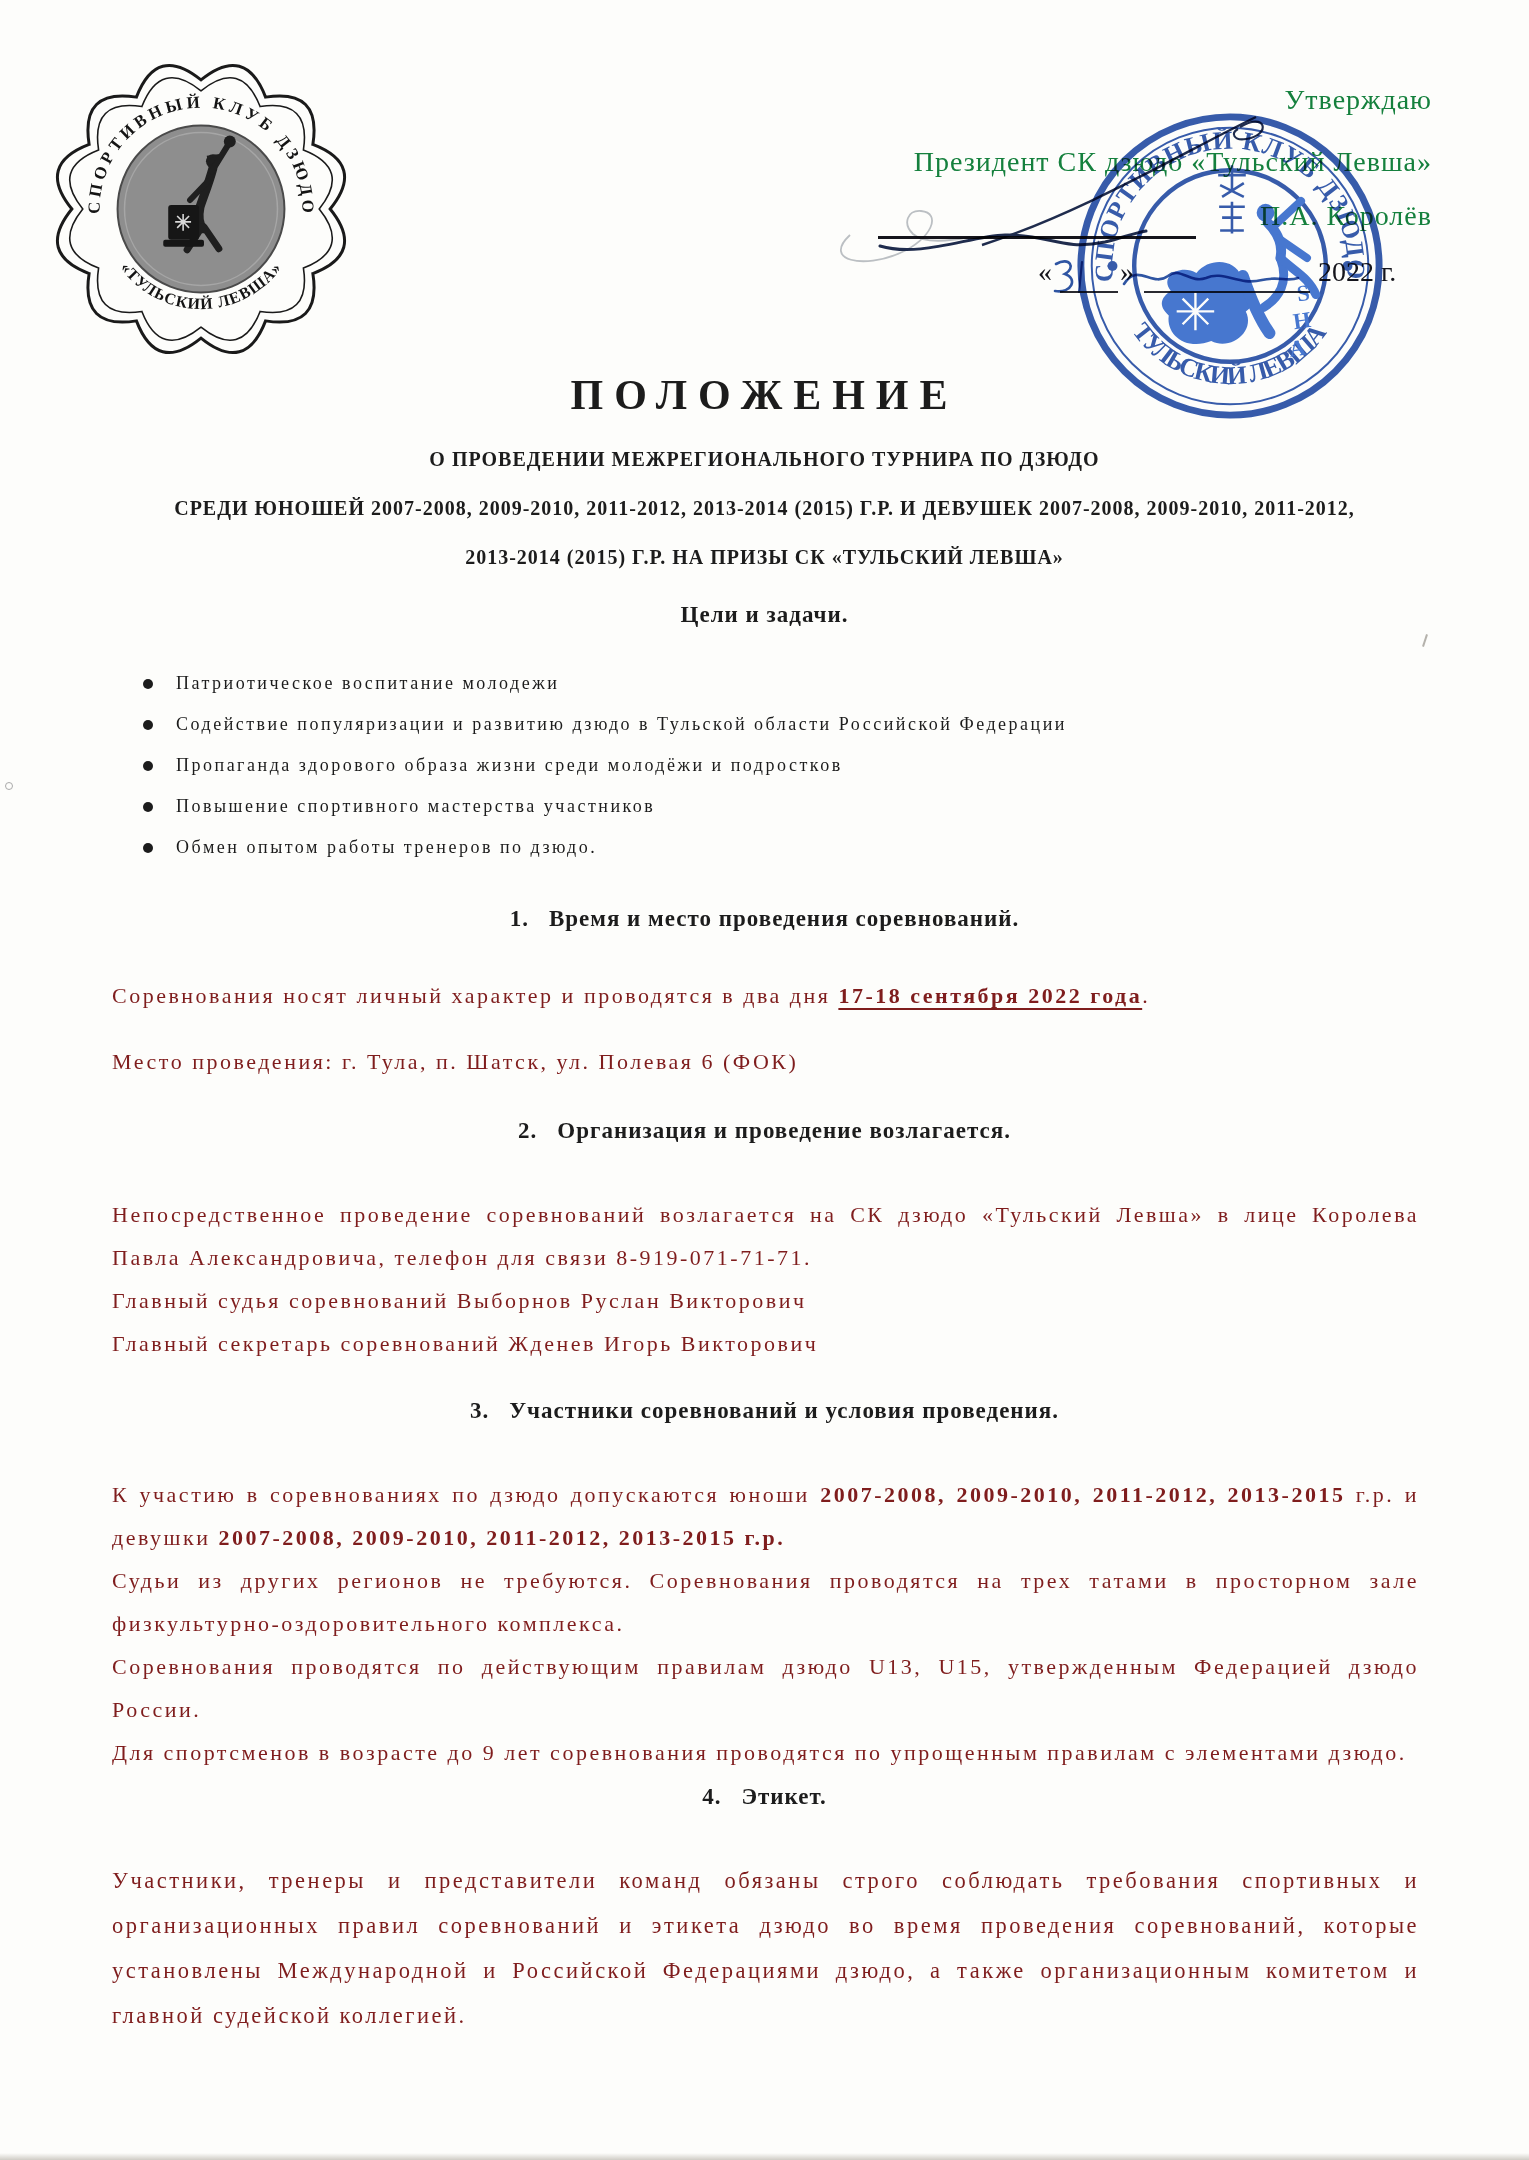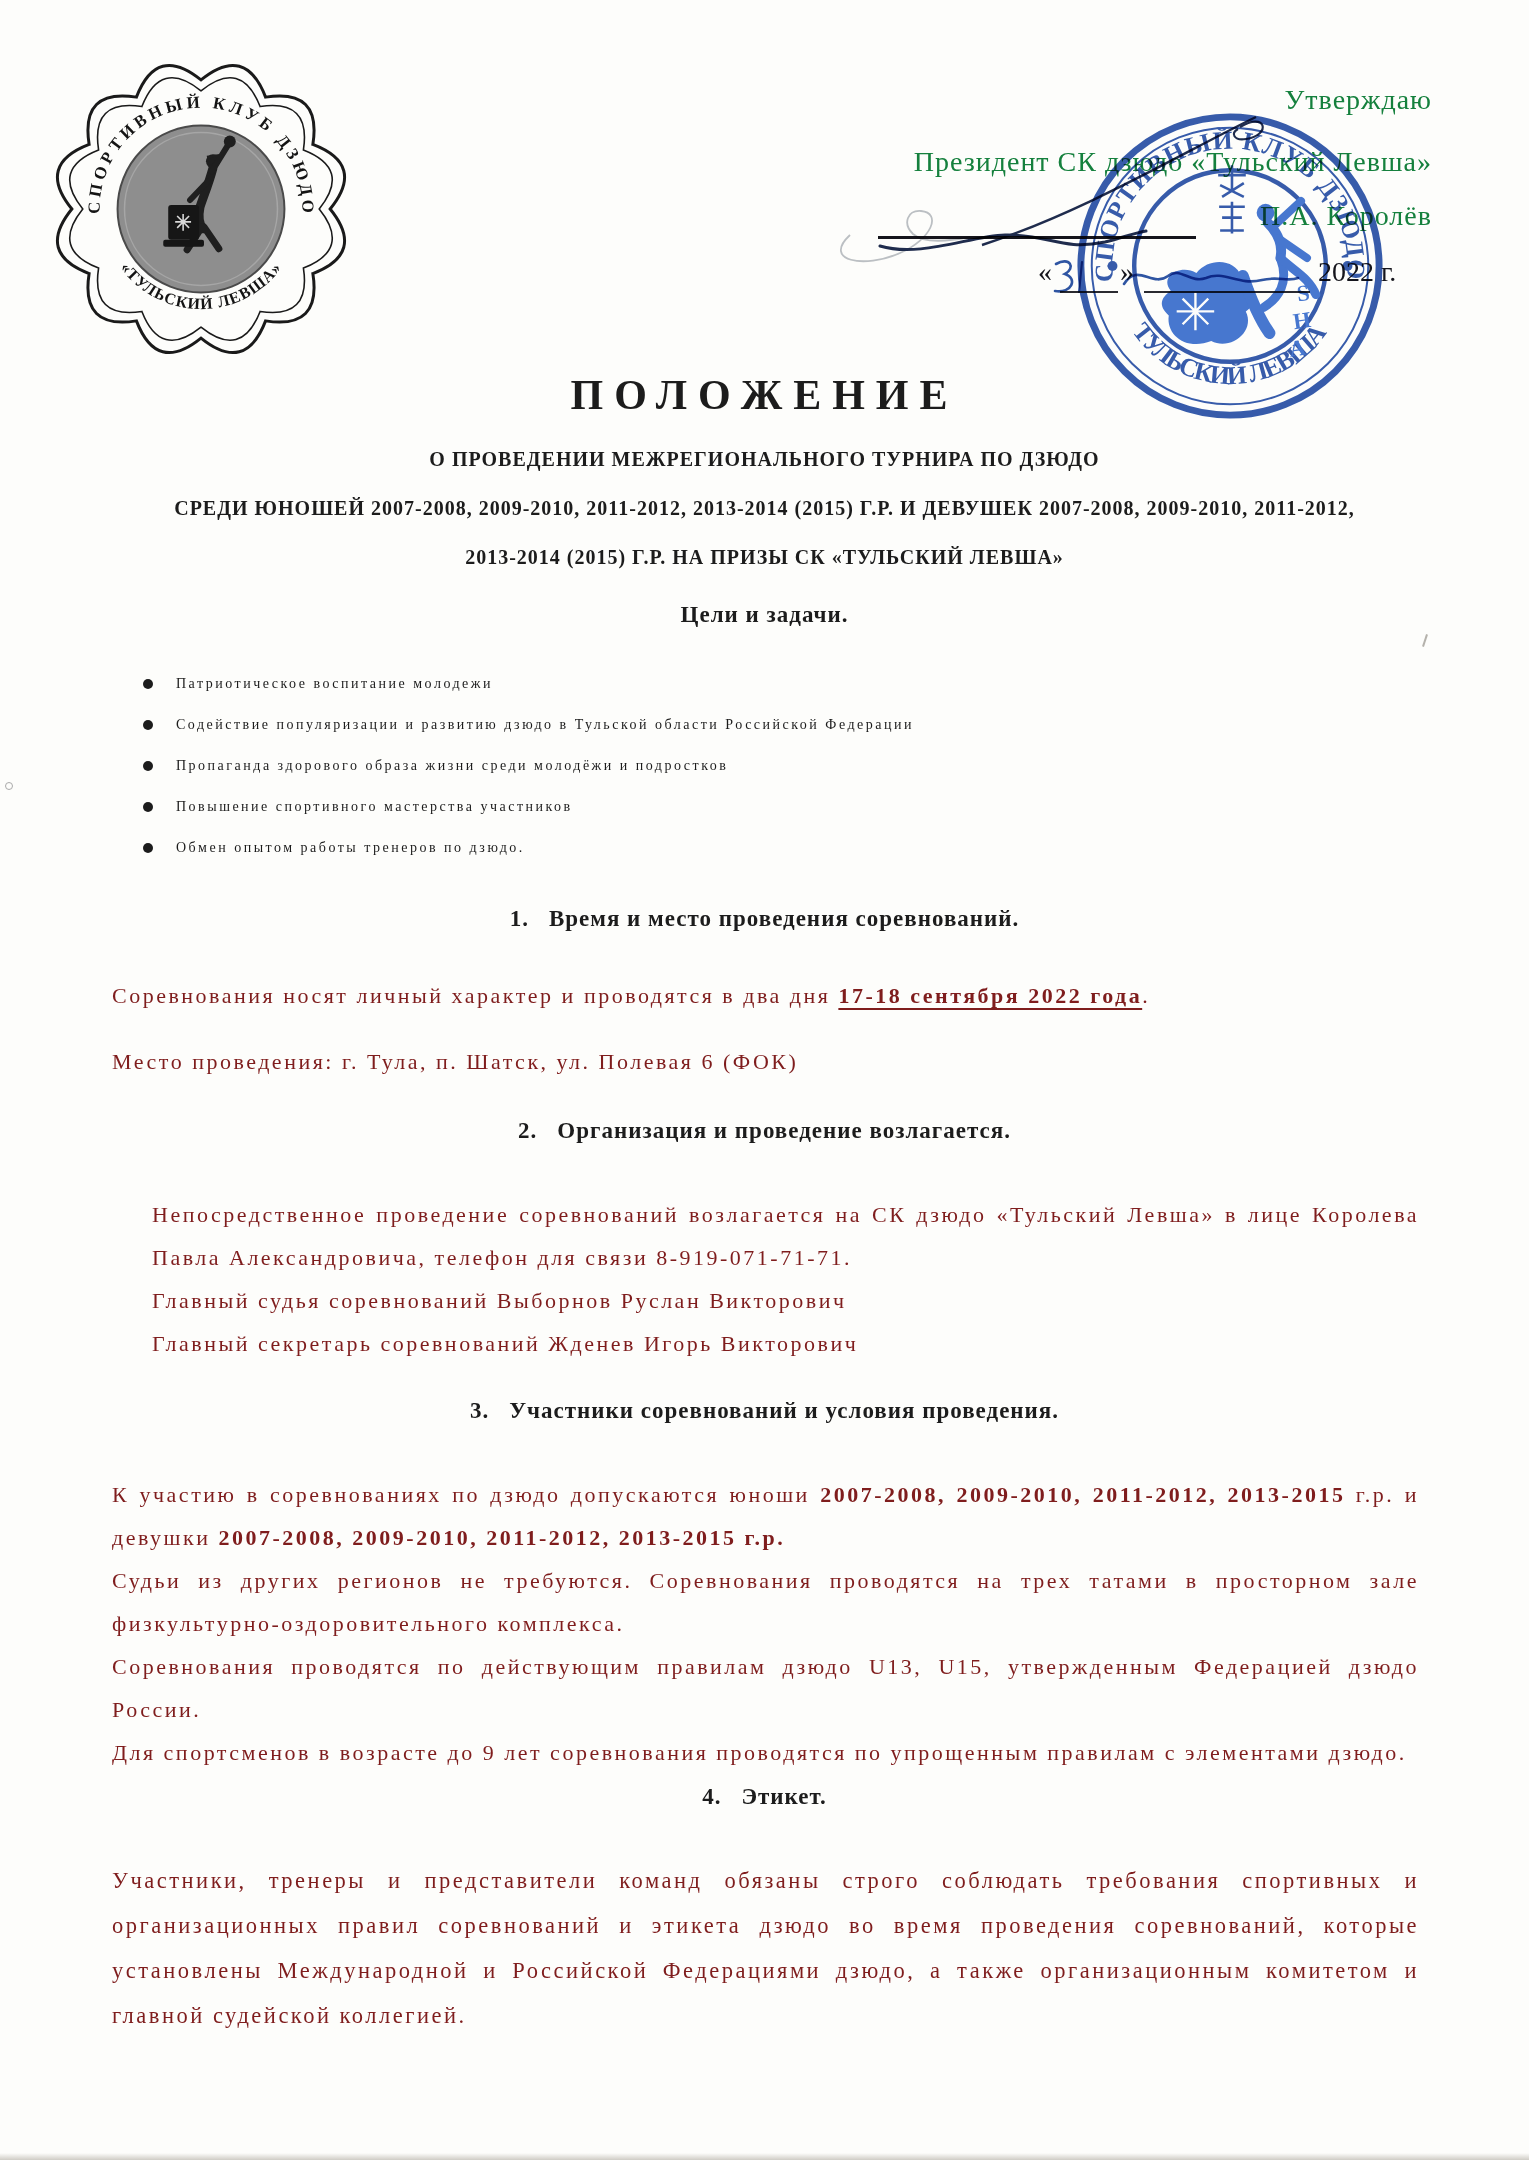--- a/index.html
+++ b/index.html
@@ -46,42 +46,42 @@
   }
   .sec-heading {
     text-align: center; font-weight: bold; font-size: 23px; line-height: 28px;
     letter-spacing: 1px;
   }
   .sec-heading .hnum { margin-right: 20px; }
   #goals-heading { margin-top: 31px; }
 
   ul.goals { list-style: none; margin: 34px 110px 0 112px; padding: 0; }
   ul.goals li {
-    position: relative; font-size: 14px; line-height: 41px;
+    position: relative; font-size: 18px; line-height: 41px;
     letter-spacing: 2.5px; padding-left: 64px;
   }
   ul.goals li::before {
     content: ""; position: absolute; left: 31px; top: 16px;
     width: 10px; height: 10px; border-radius: 50%; background: #1c1c1c;
   }
 
   .para {
     margin-left: 112px; margin-right: 110px;
     font-size: 22px; letter-spacing: 2.5px; color: #7f1d1d;
   }
   .justify { text-align: justify; }
   .lh30 { line-height: 30px; } .lh43 { line-height: 43px; } .lh45 { line-height: 45px; }
   .bold  { font-weight: bold; }
   .date-strong { font-weight: bold; text-decoration: underline; text-decoration-thickness: 2px; text-underline-offset: 5px; }
 
   #s1-heading { margin-top: 37px; }
   #s1-p1 { margin-top: 48px; }
   #s1-p2 { margin-top: 36px; }
   #s2-heading { margin-top: 40px; }
-  #s2-block { margin-top: 48px; padding-left: 40px; }
+  #s2-block { margin-top: 48px; }
   #s3-heading { margin-top: 32px; }
   #s3-block { margin-top: 48px; }
   #s4-heading { margin-top: 9px; }
   #s4-p1 { margin-top: 47px; font-weight: normal; letter-spacing: 2.5px; font-size: 22.5px; }
 
   
   #artifact-ring { left: 5px; top: 782px; width: 6px; height: 6px;
     border: 1.5px solid #aaa; border-radius: 50%; }
   #artifact-tick { left: 1424px; top: 634px; width: 2px; height: 13px;
     background: #b5b2ac; transform: rotate(18deg); }

